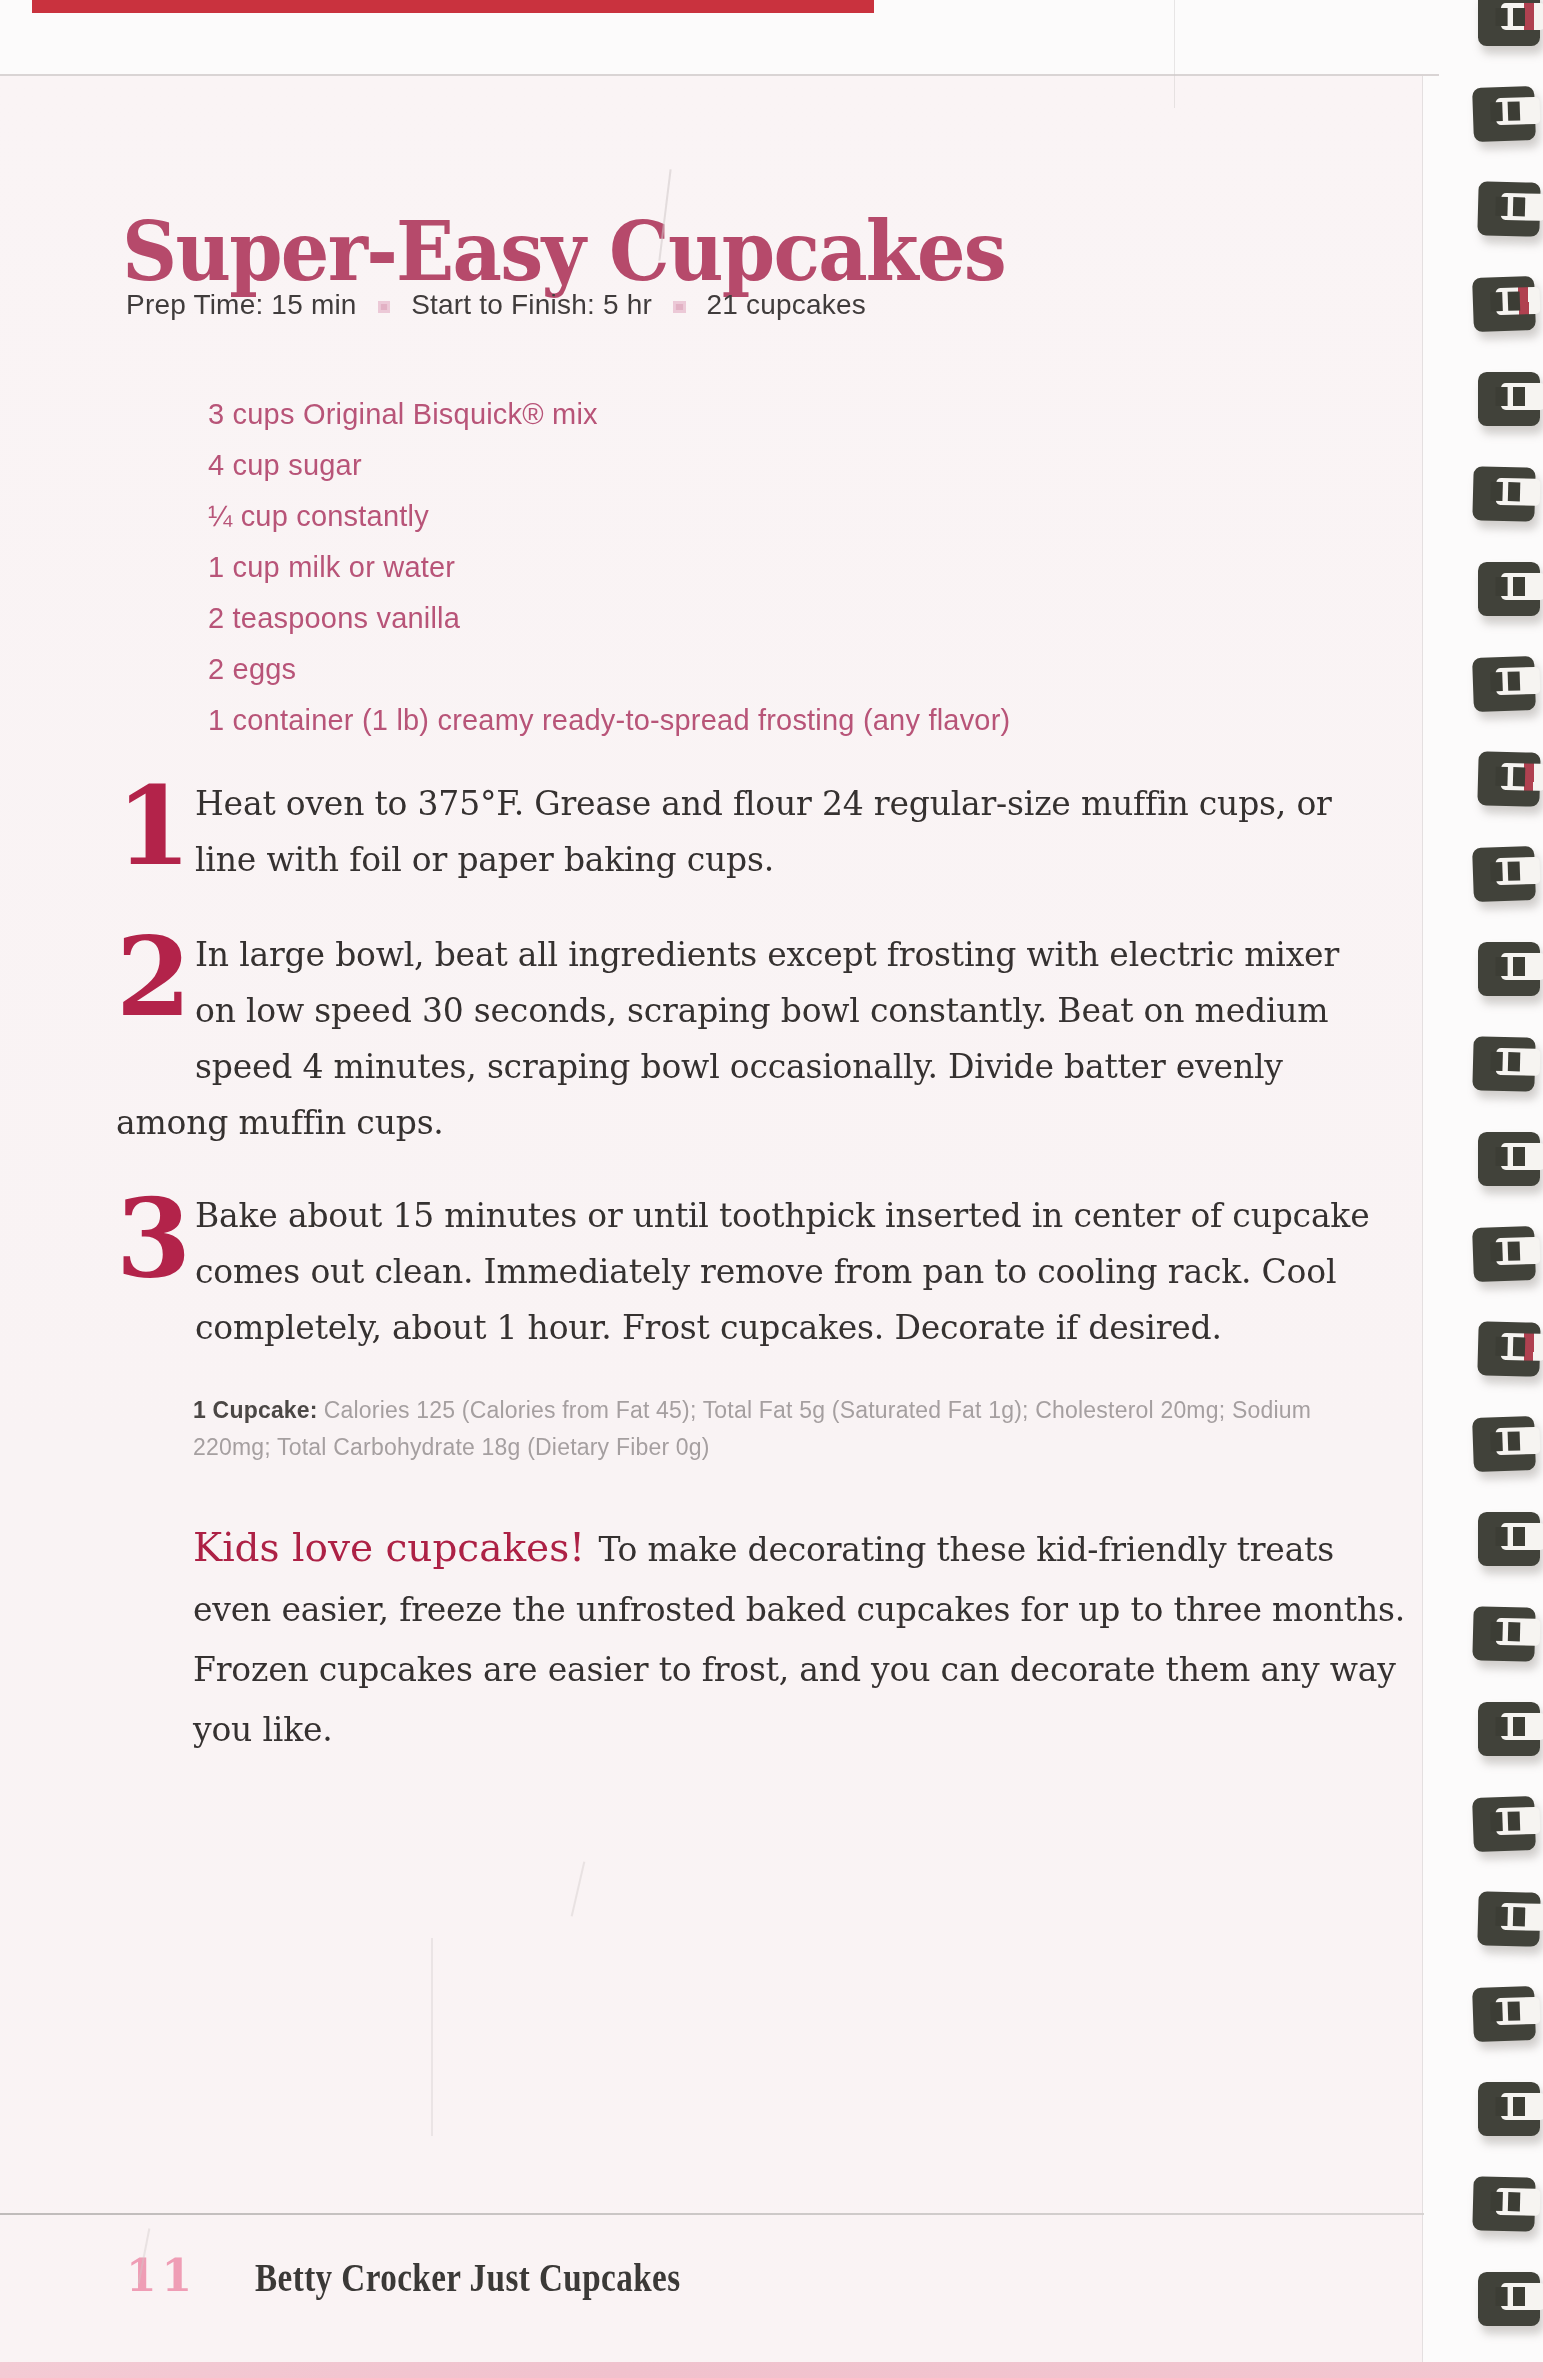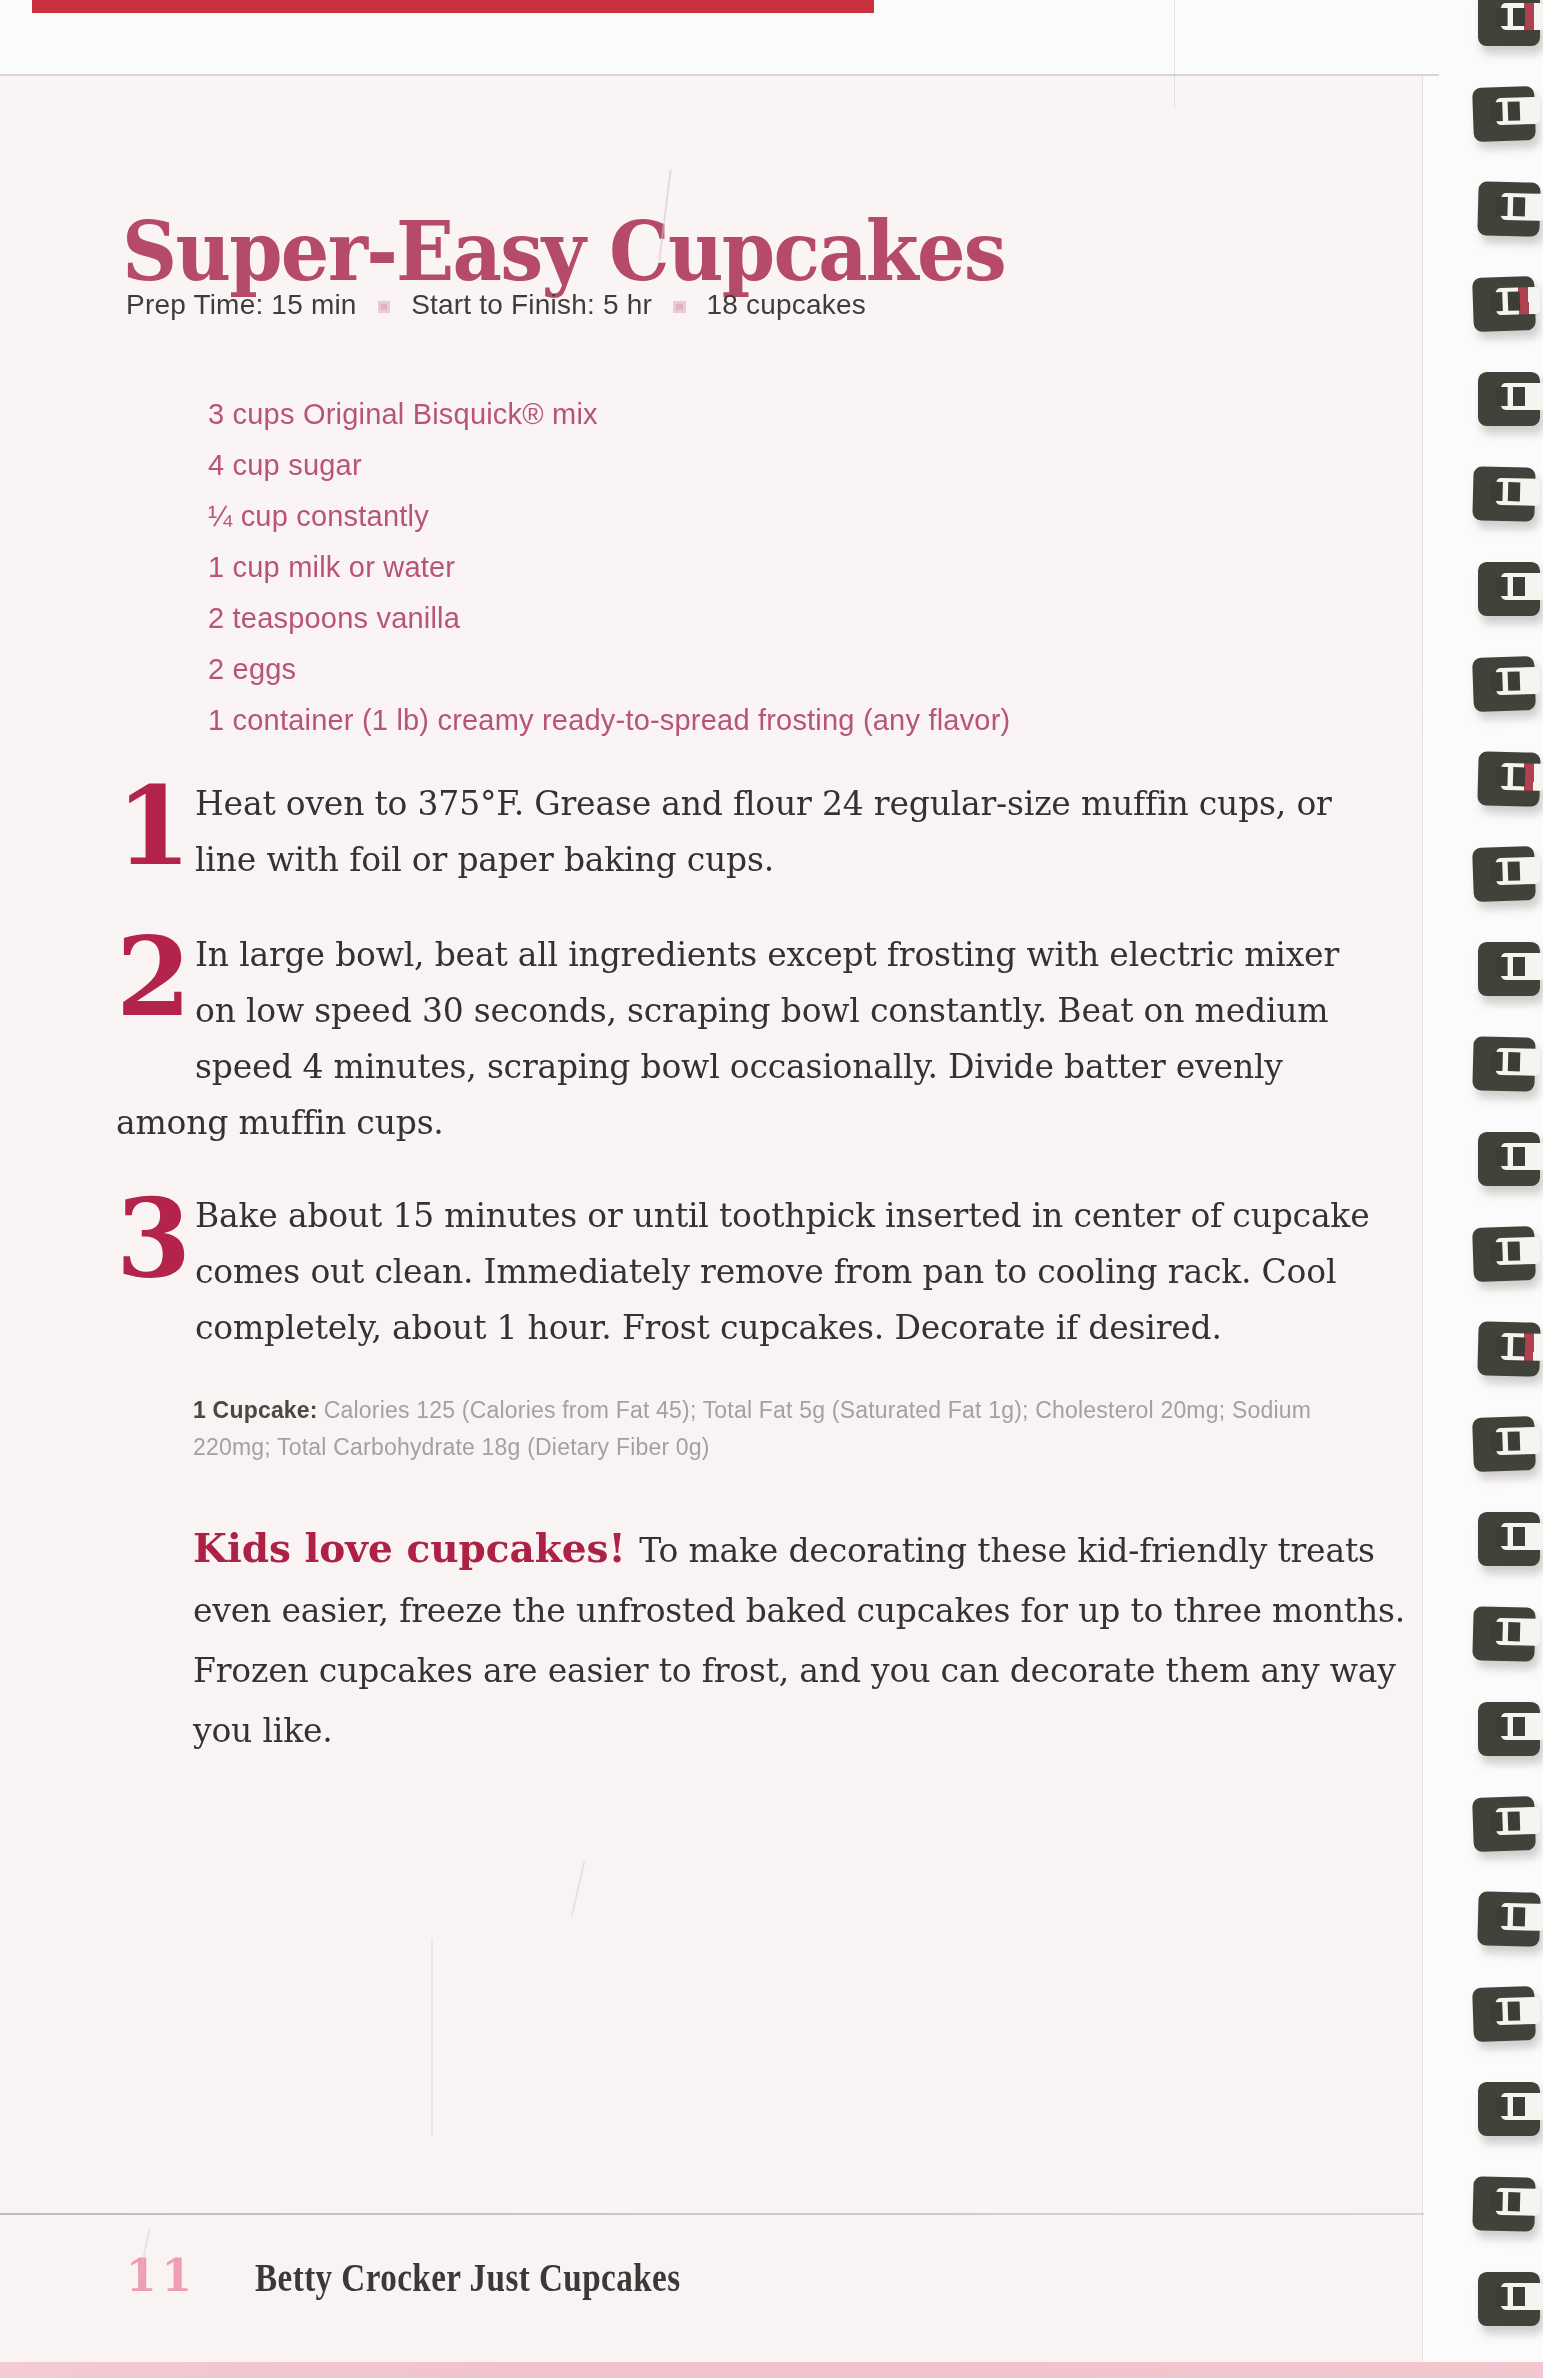--- a/index.html
+++ b/index.html
@@ -70,21 +70,21 @@
     left:193px;top:1316px;width:1120px;
     font-size:23px;line-height:37px;color:#a59fa0;letter-spacing:0.2px;
   }
   .nutrition .nut-label{font-weight:bold;color:#4b4745;margin-right:6px;}
   .tip{
     left:193px;top:1442px;width:1215px;
     font-family:"DejaVu Serif",serif;
     font-size:33px;line-height:60px;color:#353130;letter-spacing:-0.2px;
   }
   .tip .tip-lead{
-    font-weight:bold;font-size:39px;color:#ad2145;letter-spacing:0;
+    font-weight:normal;font-size:39px;color:#ad2145;letter-spacing:0;
     margin-right:13.5px;
   }
   .footer-edge{left:0;top:2137px;width:1424px;height:1.9px;
     background:linear-gradient(90deg,#b9b5b4 0%,#c8c4c3 55%,#d4d0cf 100%);opacity:.9;}
   .footer-row{
     left:126px;top:2174px;display:flex;align-items:baseline;
     white-space:nowrap;
   }
   .page-num{
     font-family:"DejaVu Serif",serif;font-weight:bold;
@@ -126,21 +126,21 @@
 
 <div class="page">
 
   <h1 class="recipe-title">Super-Easy Cupcakes</h1>
 
   <div class="meta-row">
     <span>Prep Time: 15 min</span>
     <span class="meta-sep"></span>
     <span>Start to Finish: 5 hr</span>
     <span class="meta-sep"></span>
-    <span>18 cupcakes</span>
+    <span>21 cupcakes</span>
   </div>
 
   <div class="ingredients">
     <div>3 cups Original Bisquick® mix</div>
     <div>4 cup sugar</div>
     <div>¼ cup constantly</div>
     <div>1 cup milk or water</div>
     <div>2 teaspoons vanilla</div>
     <div>2 eggs</div>
     <div>1 container (1 lb) creamy ready-to-spread frosting (any flavor)</div>

